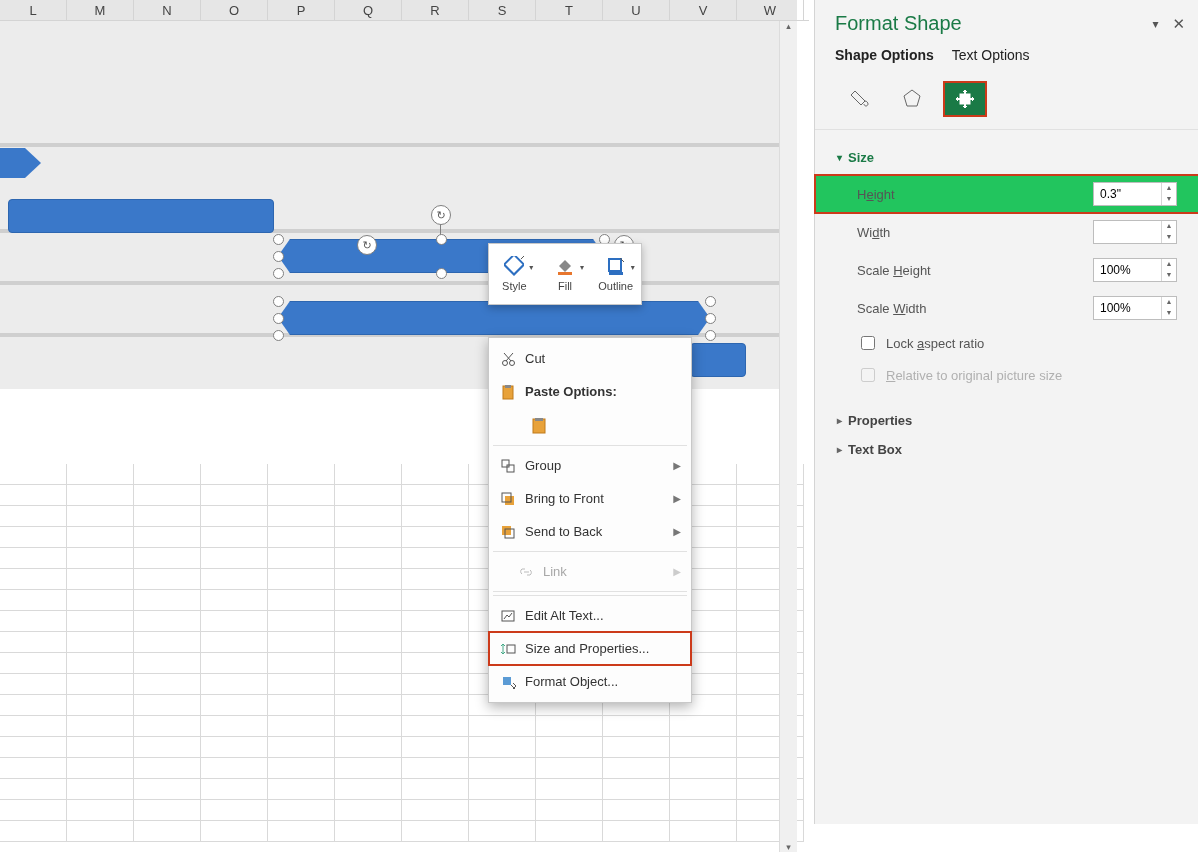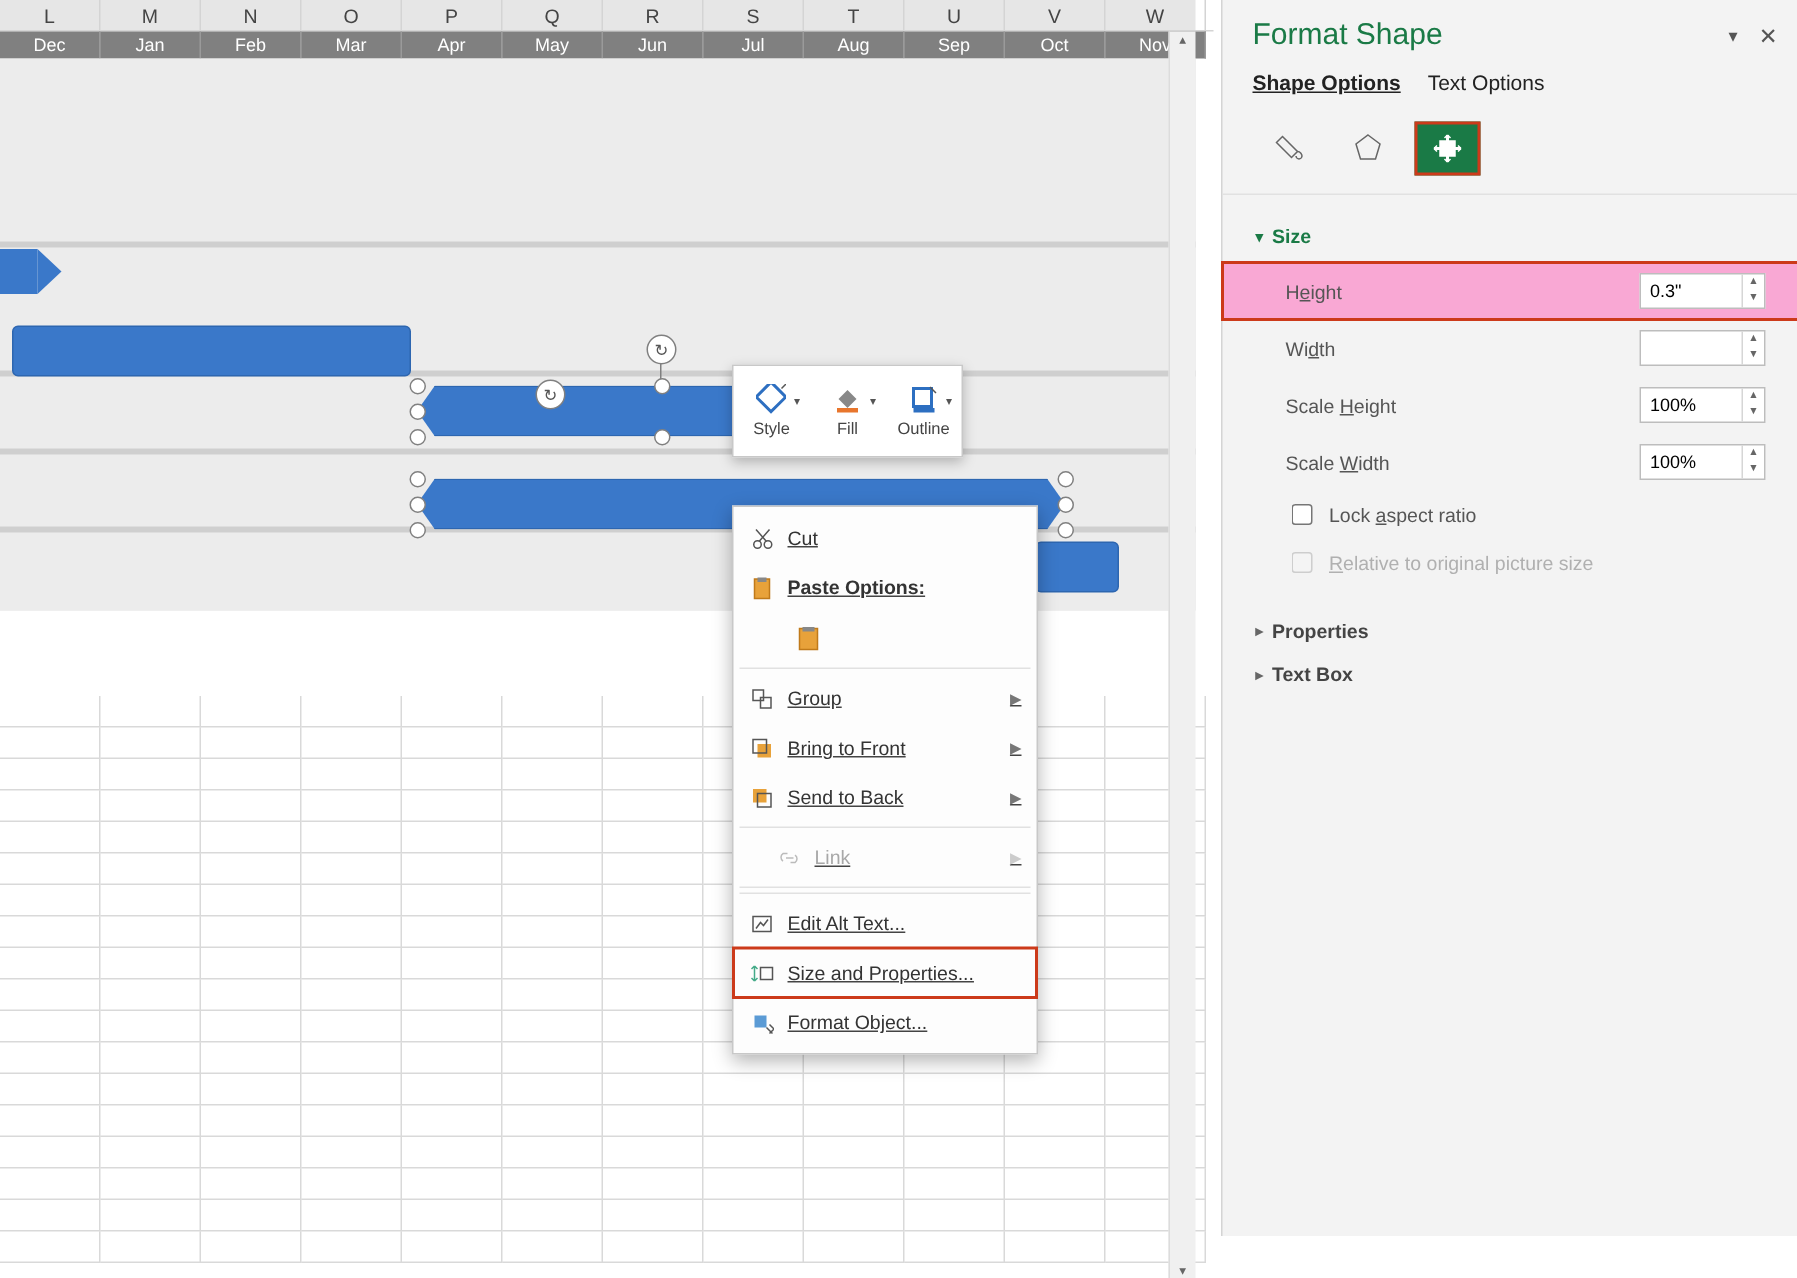--- a/index.html
+++ b/index.html
@@ -37,58 +37,58 @@
   .vscroll::before{content:"▴";position:absolute;top:0;left:0;right:0;text-align:center;font-size:9px;color:#666;}
   .vscroll::after{content:"▾";position:absolute;bottom:0;left:0;right:0;text-align:center;font-size:9px;color:#666;}
   
   
   .mini-tb{position:absolute;left:488px;top:243px;width:152px;height:60px;background:#fff;border:1px solid #c8c8c8;box-shadow:0 3px 8px rgba(0,0,0,.25);display:flex;}
   .mini-tb .btn{flex:1;display:flex;flex-direction:column;align-items:center;justify-content:center;gap:4px;font-size:11px;color:#444;}
   .mini-tb .ico{width:20px;height:20px;position:relative;}
   .drop-tri{position:absolute;right:-9px;top:7px;font-size:8px;color:#555;}
   
   
-  .cmenu{position:absolute;left:488px;top:337px;width:202px;background:#fdfdfd;border:1px solid #c8c8c8;box-shadow:0 4px 12px rgba(0,0,0,.3);padding:4px 0;text-decoration:underline;}
+  .cmenu{position:absolute;left:488px;top:337px;width:202px;background:#fdfdfd;border:1px solid #c8c8c8;box-shadow:0 4px 12px rgba(0,0,0,.3);padding:4px 0;}
   .cmenu .mi{display:flex;align-items:center;height:33px;padding:0 10px 0 8px;color:#333;}
   .cmenu .mi .mi-ico{width:22px;display:flex;align-items:center;justify-content:center;color:#666;}
   .cmenu .mi .mi-lbl{flex:1;padding-left:6px;}
   .cmenu .mi .sub{color:#777;font-size:10px;}
   .cmenu .mi.disabled{color:#a8a8a8;padding-left:26px;}
   .cmenu .sep{height:1px;background:#e1e1e1;margin:3px 4px;}
   .cmenu .highlight{outline:2px solid #cc3a1a;outline-offset:-1px;}
   .paste-opts{padding:4px 0 2px 36px;}
   .paste-btn{display:inline-flex;width:28px;height:28px;align-items:center;justify-content:center;border:0;background:transparent;}
   .cmenu .subhead{font-weight:600;}
   .underline{text-decoration:underline;}
   
   
   .pane{position:absolute;left:814px;top:0;width:384px;height:824px;background:#f3f3f3;border-left:1px solid #d4d4d4;}
   .pane-head{display:flex;align-items:center;justify-content:space-between;padding:12px 14px 2px 20px;}
   .pane-head h1{margin:0;font-size:20px;font-weight:400;color:#1a7a46;}
   .pane-head .phc{display:flex;gap:14px;align-items:center;}
   .pane-head .phc span{font-size:12px;color:#555;cursor:pointer;}
   .tabs{display:flex;gap:18px;padding:10px 0 0 20px;font-size:14px;}
   .tabs span{padding-bottom:8px;cursor:pointer;color:#222;}
-  .tabs .act{font-weight:700;text-decoration:underline;}
+  .tabs .act{font-weight:700;}
   .icon-row{display:flex;gap:10px;padding:10px 0 12px 24px;border-bottom:1px solid #e1e1e1;margin-bottom:16px;}
   .icon-row .icbtn{width:40px;height:32px;display:flex;align-items:center;justify-content:center;border:1px solid transparent;}
   .icon-row .icbtn.sel{border:2px solid #cc3a1a;background:#1a7a46;}
   
   .sect-head{display:flex;align-items:center;gap:6px;padding:4px 0 10px 22px;color:#1a7a46;font-weight:700;font-size:13px;}
   .sect-head .disc{color:#1a7a46;font-size:10px;}
   .sect-head.collapsed{color:#444;font-weight:600;}
   .sect-head.collapsed .disc{color:#666;}
   
   .prop-row{display:flex;align-items:center;padding:4px 22px 4px 42px;height:30px;}
   .prop-row .lbl{flex:1;color:#555;}
   .spin{width:82px;height:22px;border:1px solid #bdbdbd;background:#fff;display:flex;align-items:center;position:relative;}
   .spin input{border:0;width:60px;padding:0 6px;font-size:12px;outline:none;background:transparent;}
   .spin .sp{position:absolute;right:0;top:0;bottom:0;width:14px;display:flex;flex-direction:column;border-left:1px solid #d6d6d6;}
   .spin .sp span{flex:1;font-size:7px;text-align:center;color:#666;line-height:9px;}
-  .prop-row.hl{background:#f9a8d4;outline:2px solid #cc3a1a;outline-offset:-1px;justify-content:flex-end;}
+  .prop-row.hl{background:#22c55e;outline:2px solid #cc3a1a;outline-offset:-1px;justify-content:flex-end;}
   .check-row{display:flex;align-items:center;gap:8px;padding:6px 22px 6px 42px;color:#555;}
   .check-row input{width:14px;height:14px;}
   .check-row.disabled{color:#b0b0b0;}
   
   
   svg{display:block;}
 </style>
 </head>
 <body>
 
@@ -106,34 +106,20 @@
       <div>R</div>
       <div>S</div>
       <div>T</div>
       <div>U</div>
       <div>V</div>
       <div>W</div>
       <div></div>
     </div>
 
     <div class="timeline-area">
-      <div class="months">
-        <div>Dec</div>
-        <div>Jan</div>
-        <div>Feb</div>
-        <div>Mar</div>
-        <div>Apr</div>
-        <div>May</div>
-        <div>Jun</div>
-        <div>Jul</div>
-        <div>Aug</div>
-        <div>Sep</div>
-        <div>Oct</div>
-        <div>Nov</div>
-      </div>
 
       <div class="gantt">
         <div class="divider-dk" style="top:122px;height:4px"></div>
         <div class="divider-dk" style="top:208px;height:4px"></div>
         <div class="divider-dk" style="top:260px;height:4px"></div>
         <div class="divider-dk" style="top:312px;height:4px"></div>
 
         <div class="arrow-bar" style="left:0;top:127px;width:25px"></div>
         <div class="bar" style="left:8px;top:178px;width:264px"></div>
 

